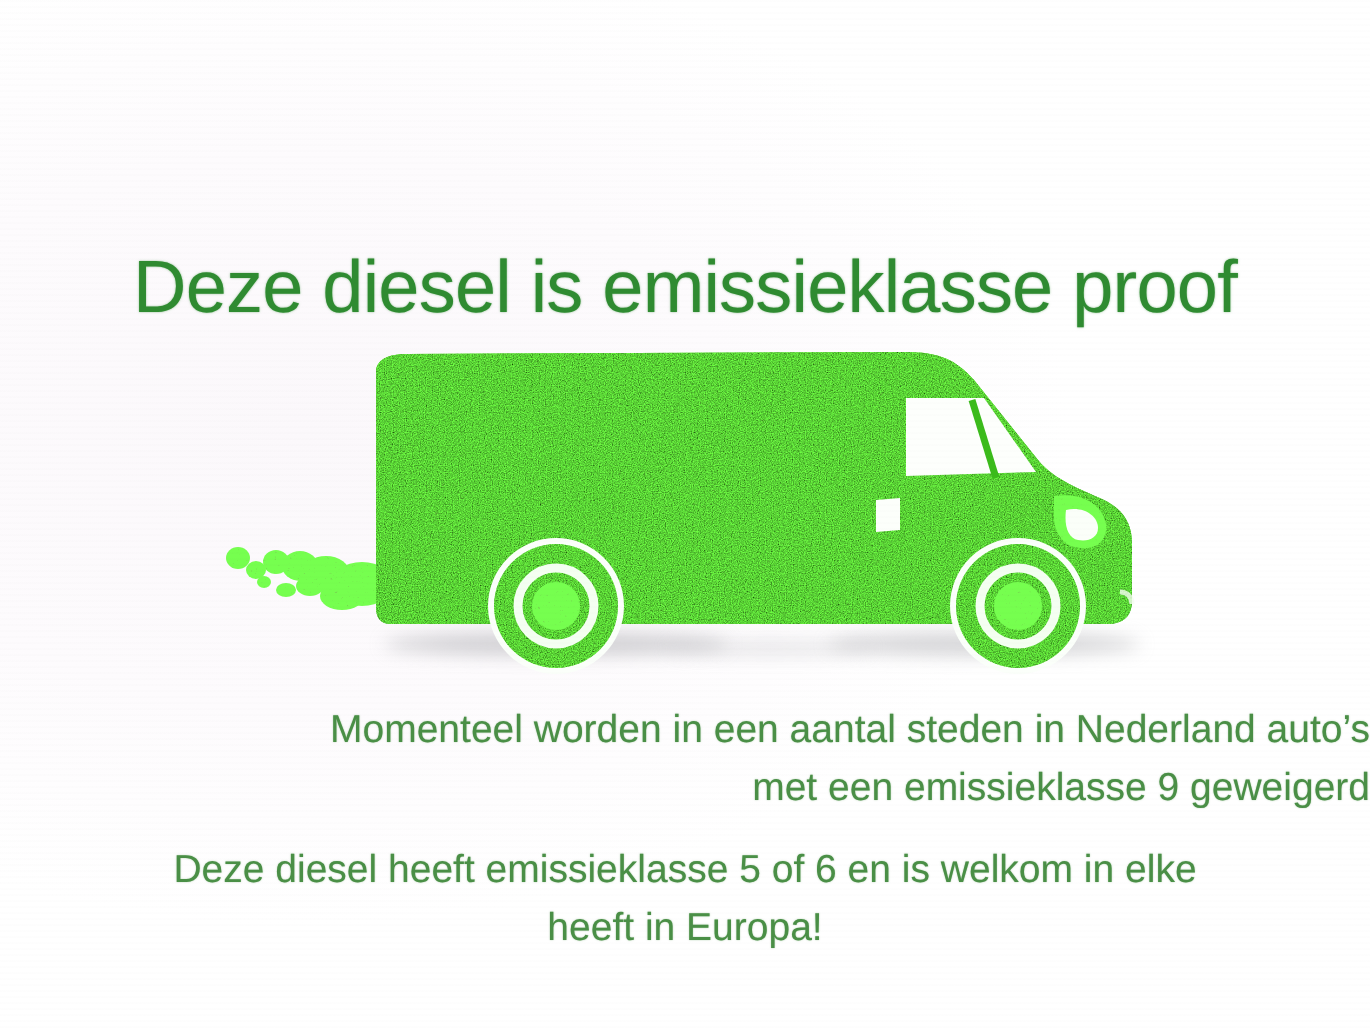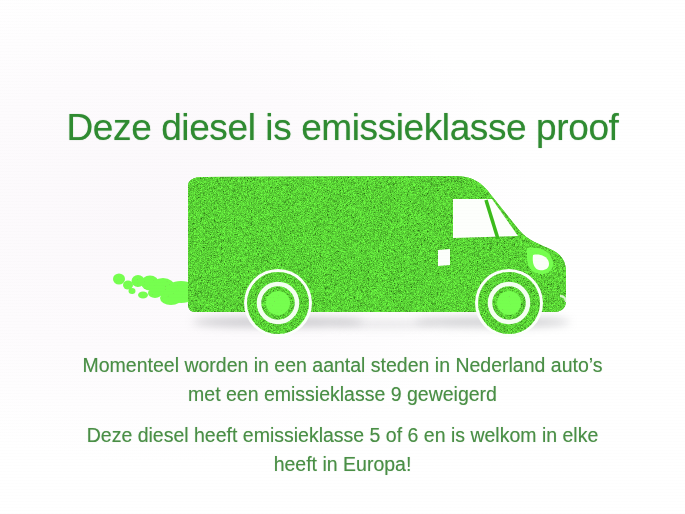--- a/index.html
+++ b/index.html
@@ -33,21 +33,21 @@
       rgba(0,0,0,0.012) 1px,
       rgba(255,255,255,0) 1px,
       rgba(255,255,255,0) 3px);
     opacity: .55;
   }
 
   
   #headline {
     position: absolute;
     left: 0;
-    top: 106px;
+    top: 122px;
     width: 685px;
     text-align: center;
     font-size: 37px;
     line-height: 44px;
     letter-spacing: -0.4px;
     color: #2f8b31;
     white-space: nowrap;
     text-shadow: 0 0 1.1px rgba(47,139,49,.55);
   }
 
@@ -55,21 +55,21 @@
   .para {
     position: absolute;
     left: 0;
     width: 685px;
     text-align: center;
     font-size: 19.5px;
     line-height: 29px;
     color: #4a8f46;
     text-shadow: 0 0 .8px rgba(74,143,70,.5);
   }
-  #para-1 { top: 351px; }
+  #para-1 { top: 351px; text-align: right; }
   #para-2 { top: 421px; }
   .para .line { display: block; }
 
   
   #van-wrap {
     position: absolute;
     left: 0;
     top: 0;
     width: 685px;
     height: 514px;

